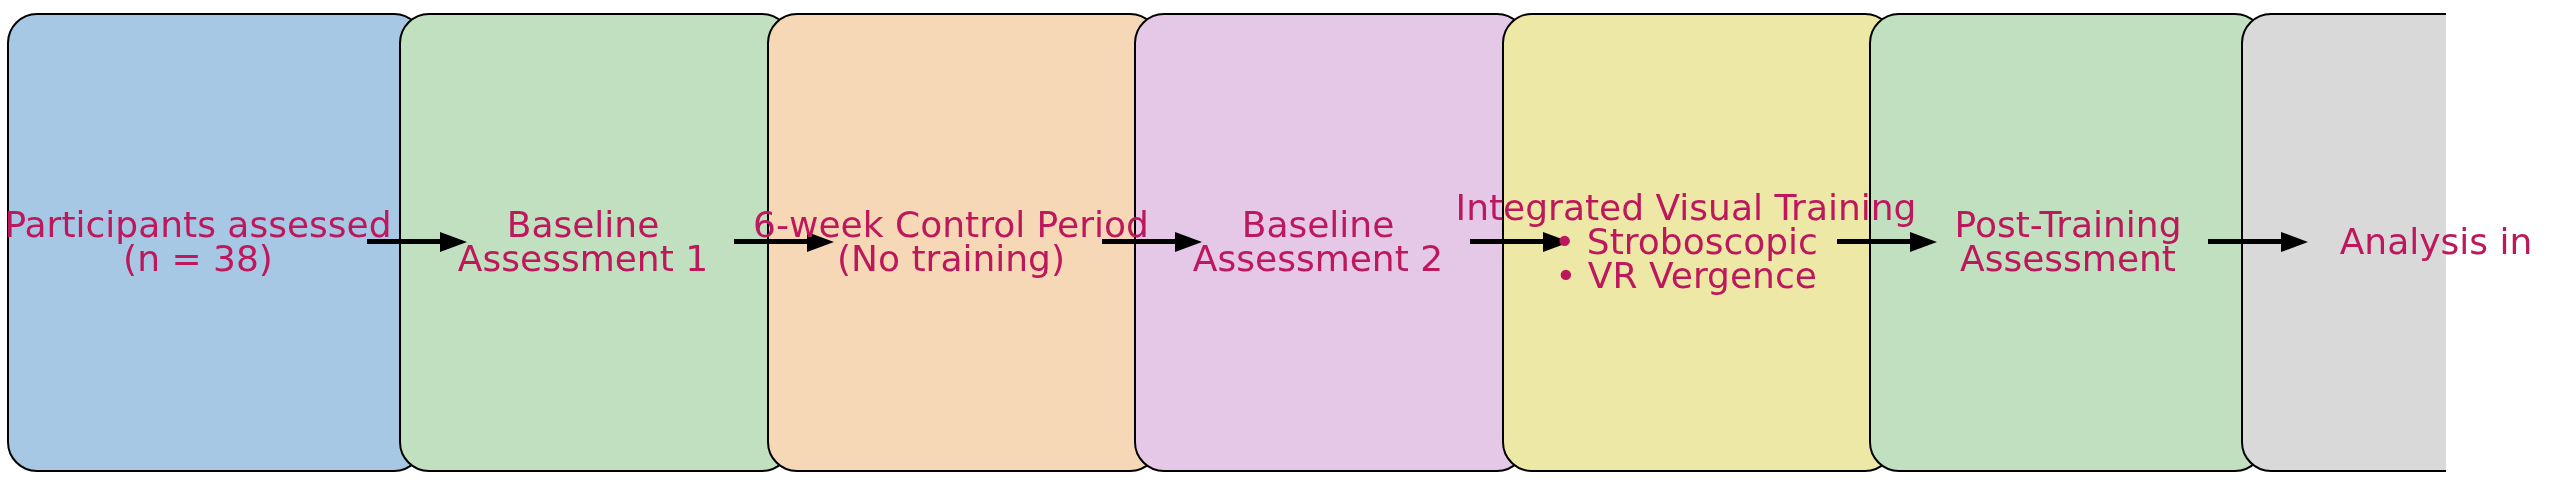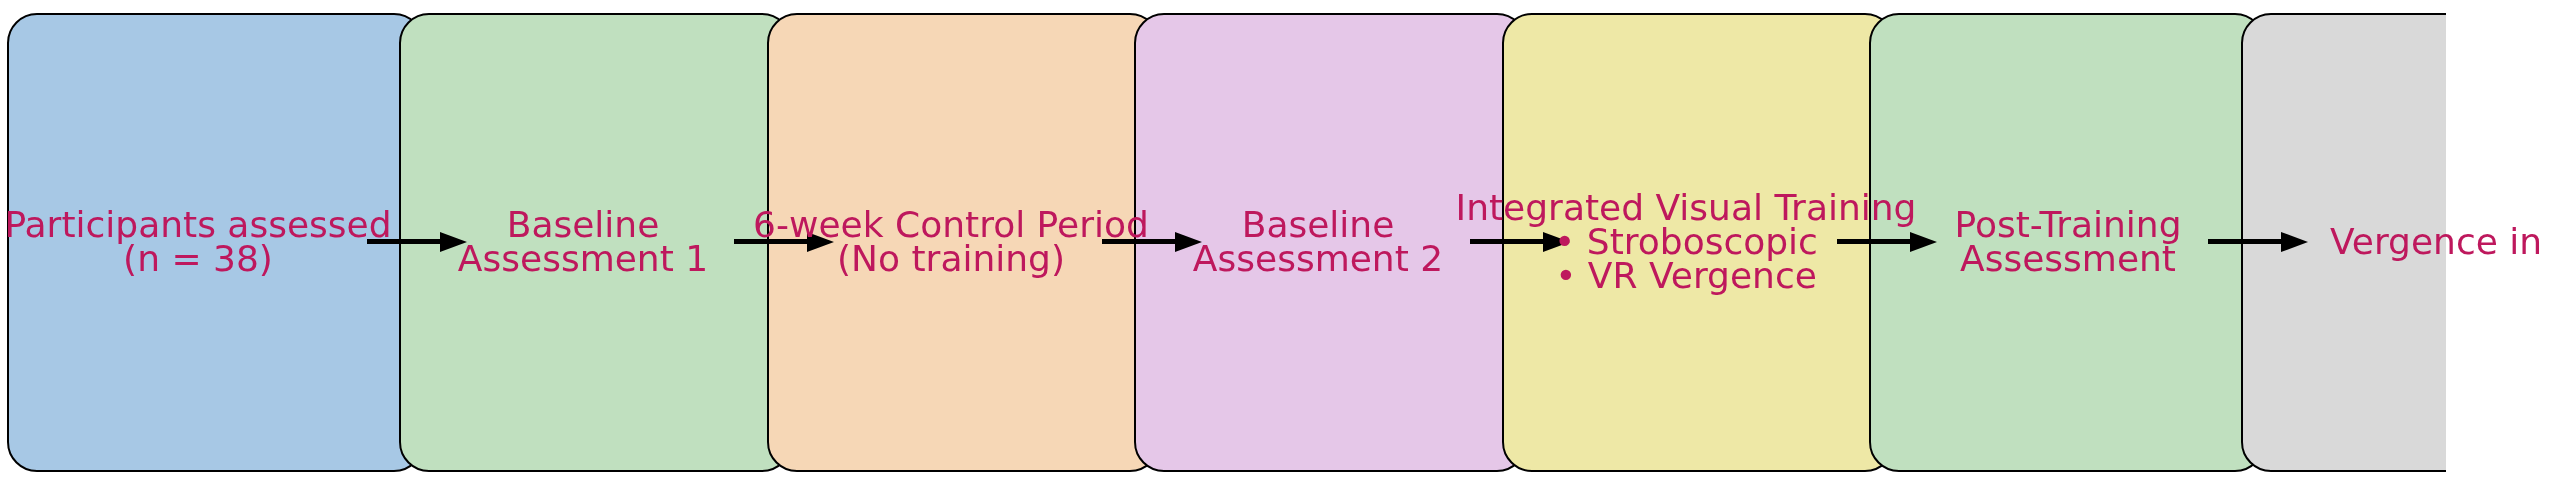--- a/index.html
+++ b/index.html
@@ -127,17 +127,17 @@
   <div class="label" style="left:1686px;">
     <span class="line">Integrated Visual Training</span>
     <span class="line">• Stroboscopic</span>
     <span class="line">• VR Vergence</span>
   </div>
   <div class="label" style="left:2068px;">
     <span class="line">Post-Training</span>
     <span class="line">Assessment</span>
   </div>
   <div class="label" style="left:2436px;">
-    <span class="line">Vergence in</span>
+    <span class="line">Analysis in</span>
   </div>
 
 </div>
 
 
 </body></html>

